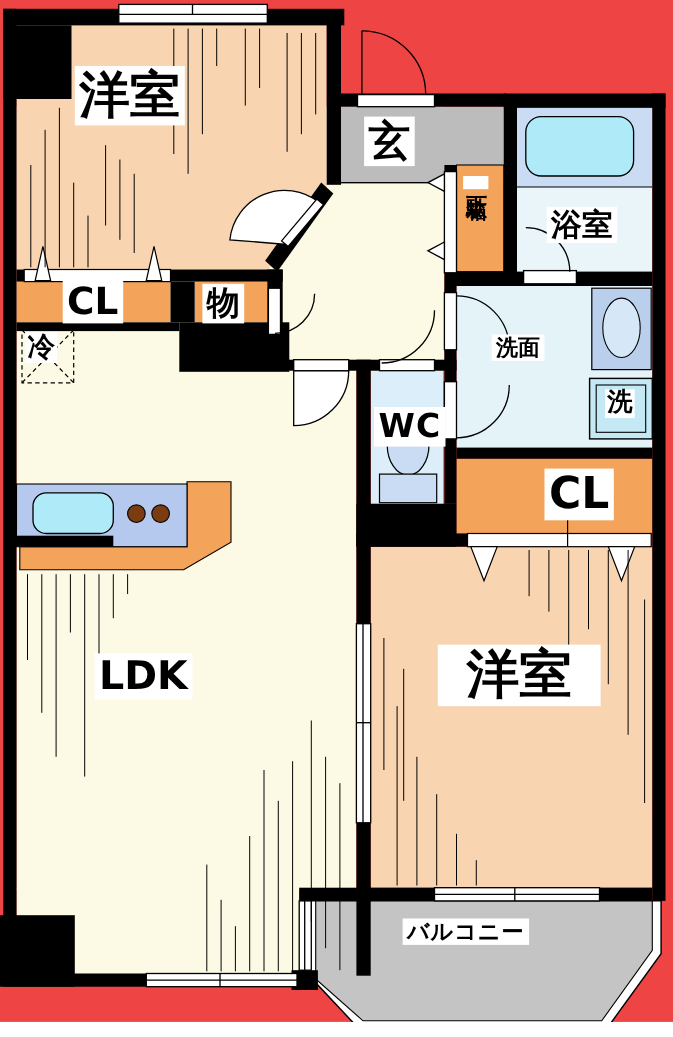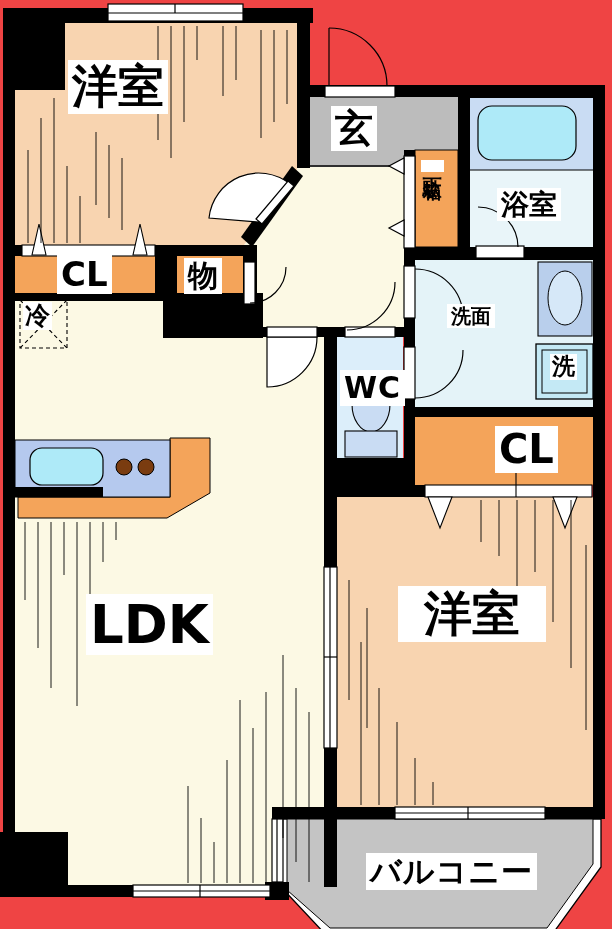--- a/index.html
+++ b/index.html
@@ -213,20 +213,20 @@
   <div class="lbl" style="left:331px;top:106px;font-size:38px;">玄</div>
   <div class="lbl vert" style="left:421px;top:160px;font-size:19px;">下駄箱</div>
   <div class="lbl" style="left:497px;top:188px;font-size:28px;">浴室</div>
   <div class="lbl" style="left:57px;top:254px;font-size:34px;">CL</div>
   <div class="lbl" style="left:184px;top:258px;font-size:30px;">物</div>
   <div class="lbl" style="left:23px;top:302px;font-size:25px;padding:0 2px;">冷</div>
   <div class="lbl" style="left:340px;top:338px;font-size:30px;letter-spacing:1px;margin-top:32px;">WC</div>
   <div class="lbl" style="left:447px;top:304px;font-size:20px;">洗面</div>
   <div class="lbl" style="left:550px;top:354px;font-size:23px;padding:0 2px;">洗</div>
   <div class="lbl" style="left:495px;top:426px;font-size:40px;">CL</div>
-  <div class="lbl" style="left:86px;top:594px;font-size:53px;">
+  <div class="lbl" style="left:86px;top:594px;font-size:36px;">
     <span class="ln">LDK</span>
   </div>
   <div class="lbl ctr" style="left:398px;top:586px;font-size:48px;min-width:140px;">
     <span class="ln">洋室</span>
   </div>
-  <div class="lbl" style="left:366px;top:853px;font-size:31px;letter-spacing:1px;">バルコニー</div>
+  <div class="lbl" style="left:366px;top:835px;font-size:20px;letter-spacing:1px;">バルコニー</div>
 </div>
 
 </body></html>

